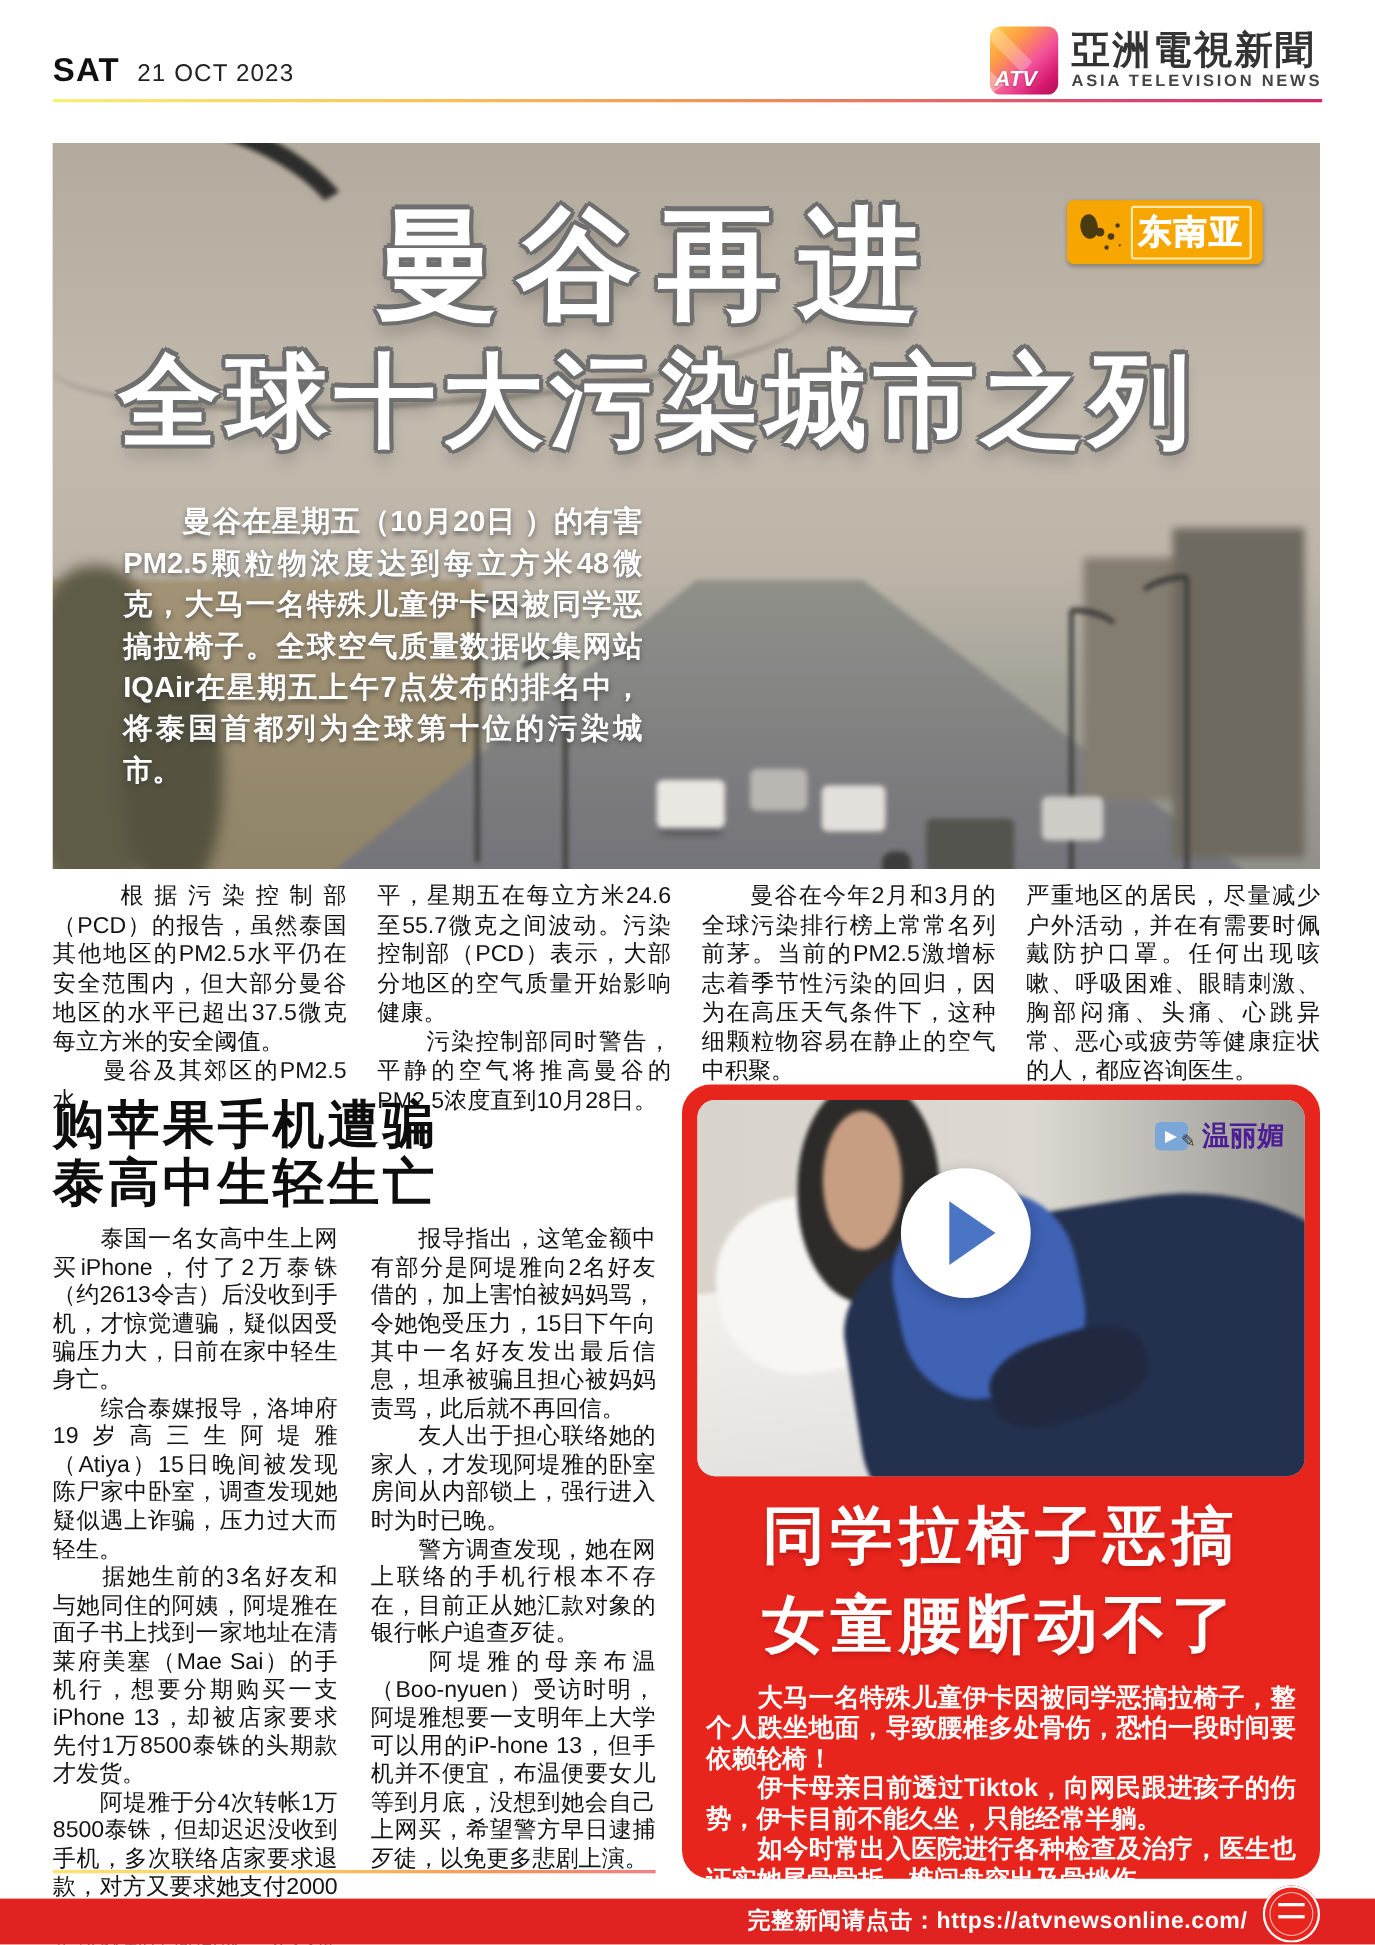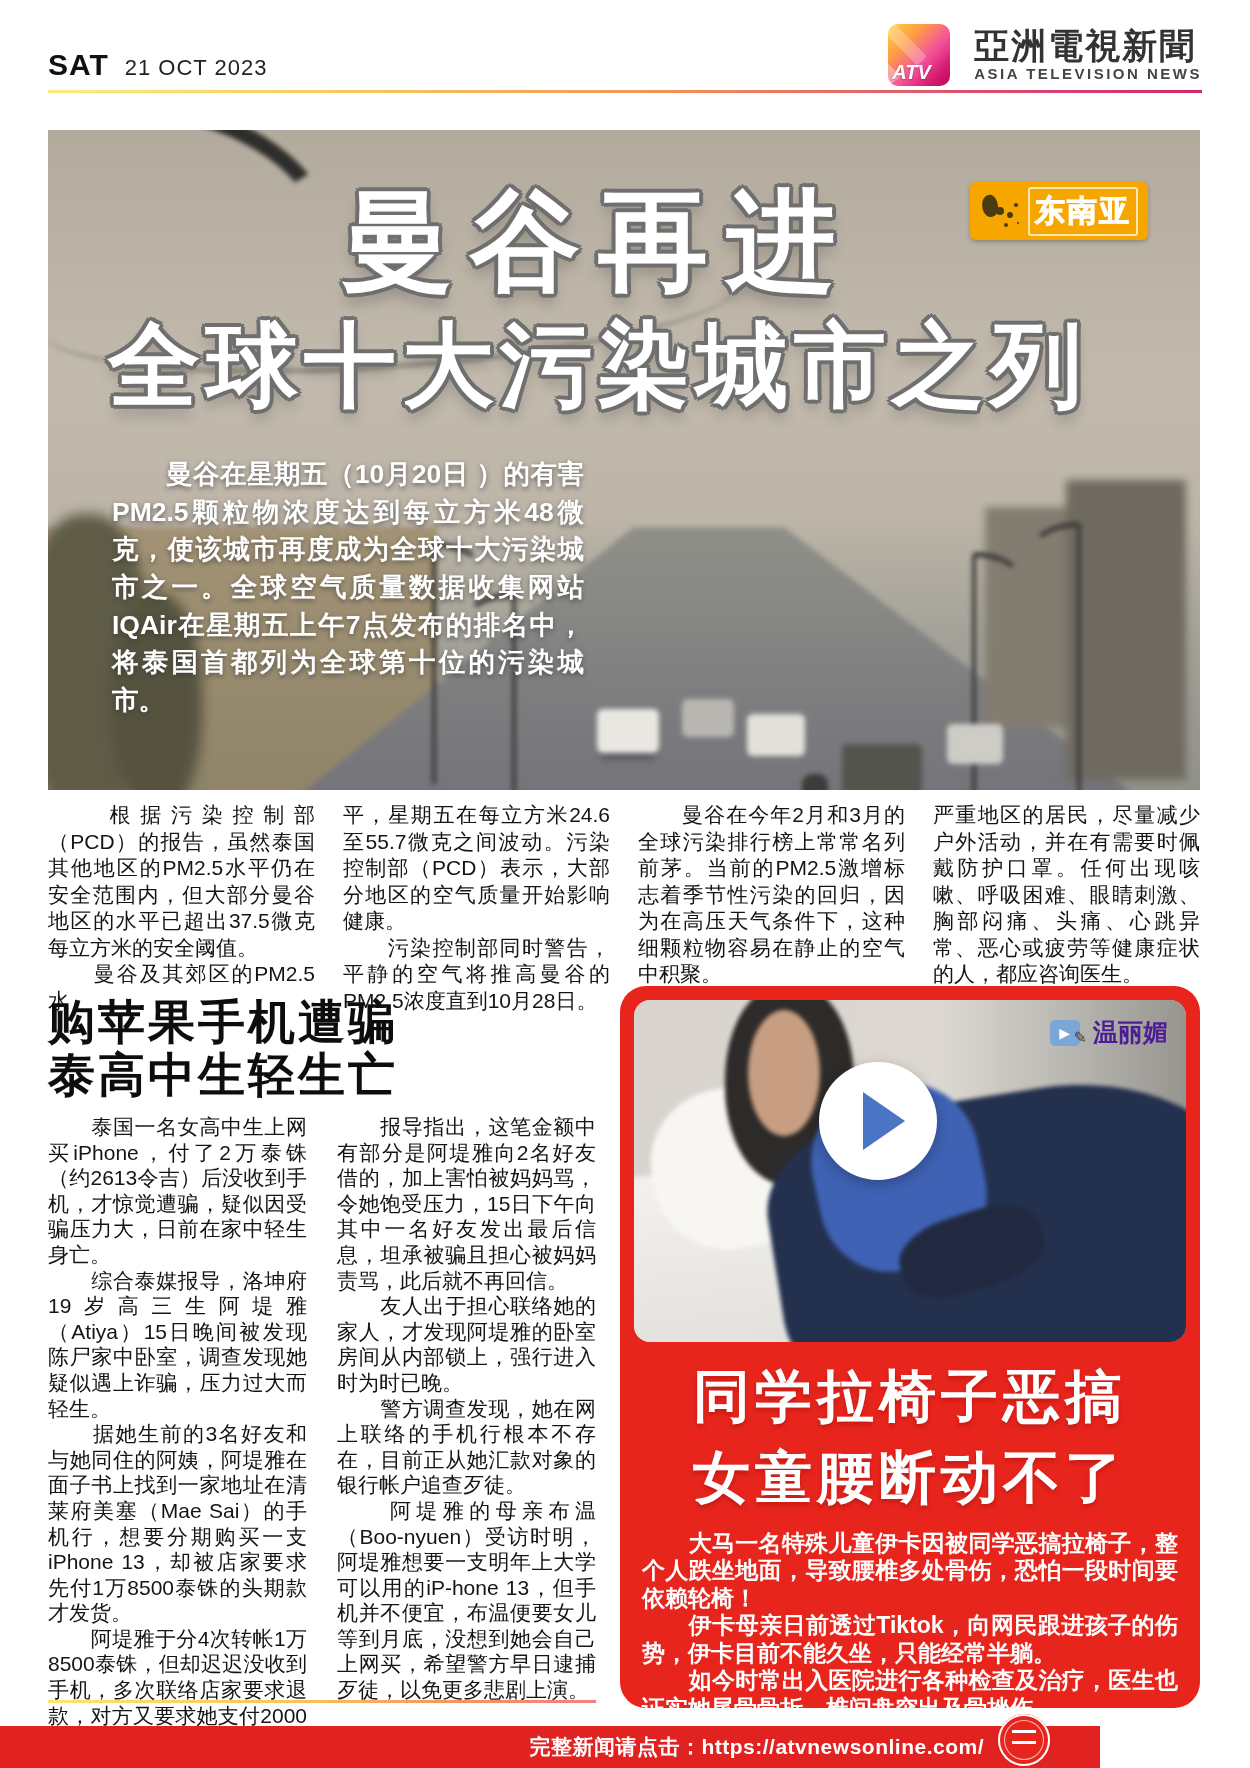--- a/index.html
+++ b/index.html
@@ -4,21 +4,21 @@
 <style>
   html,body{margin:0;padding:0;background:#ffffff;}
   body{width:1250px;height:1768px;font-family:"Liberation Sans","DejaVu Sans",sans-serif;}
   .page{position:relative;width:1250px;height:1768px;overflow:hidden;background:#fff;}
 
   
   .header{position:absolute;left:48px;top:26px;width:1154px;height:60px;display:flex;justify-content:space-between;align-items:flex-end;}
   .dateblock{display:flex;align-items:baseline;gap:16px;padding-bottom:4px;}
   .day{font-size:30px;font-weight:800;color:#111;letter-spacing:1px;}
   .date{font-size:22px;color:#222;letter-spacing:1px;}
-  .brand{display:flex;align-items:center;gap:24px;}
+  .brand{display:flex;align-items:center;gap:12px;}
   .logo{position:relative;width:62px;height:62px;border-radius:10px;overflow:hidden;
         background:linear-gradient(135deg,#ffd24a 0%,#ff9f43 28%,#f3539b 58%,#d6186e 82%,#b01157 100%);}
   .logo::before{content:"";position:absolute;inset:0;
         background:linear-gradient(45deg,rgba(255,255,255,.35) 0 18%,transparent 18% 40%,rgba(255,255,255,.25) 40% 55%,transparent 55%);
         clip-path:polygon(0 0,100% 0,55% 60%,0 100%);}
   .logo-txt{position:absolute;left:4px;bottom:2px;color:#fff;font-weight:800;font-style:italic;font-size:20px;text-shadow:0 1px 2px rgba(0,0,0,.3);}
   .brand-cn{font-size:35px;font-weight:800;color:#333;letter-spacing:2px;line-height:1.05;}
   .brand-en{font-size:15px;font-weight:700;color:#444;letter-spacing:2.5px;}
   .rule{position:absolute;left:48px;top:90px;width:1154px;height:3px;
         background:linear-gradient(90deg,#f9ee7b 0%,#f6c35a 30%,#ef8f59 55%,#dd4f71 80%,#cf2a6b 100%);}
@@ -89,21 +89,21 @@
   .wm{position:absolute;right:18px;top:16px;display:flex;align-items:center;gap:6px;}
   .wm-ic{width:30px;height:26px;background:#7ba6d8;border-radius:5px;color:#fff;font-size:14px;display:flex;align-items:center;justify-content:center;}
   .wm-pen{margin-left:-12px;margin-top:10px;font-size:16px;color:#3b3b35;}
   .wm-txt{font-size:25px;font-weight:700;color:#4c1d95;}
   .play{position:absolute;left:185px;top:62px;width:118px;height:118px;border-radius:50%;background:#fff;box-shadow:0 4px 14px rgba(0,0,0,.25);cursor:pointer;}
   .play::before{content:"";position:absolute;left:44px;top:30px;width:0;height:0;border-left:42px solid #4a74c4;border-top:29px solid transparent;border-bottom:29px solid transparent;}
   .card-hl{margin-top:14px;text-align:center;color:#fff;font-weight:900;font-size:57px;line-height:1.42;letter-spacing:5px;text-shadow:0 3px 4px rgba(120,10,5,.35);}
   .card-body{margin-top:12px;padding:0 8px;color:#fff;font-weight:700;font-size:23px;line-height:27.5px;text-align:justify;white-space:pre-line;}
 
   
-  .footer{position:absolute;left:0;top:1726px;width:1100px;height:42px;background:#e02320;}
+  .footer{position:absolute;left:0;top:1726px;width:1250px;height:42px;background:#e02320;}
   .footer-txt{position:absolute;right:116px;top:0;line-height:42px;color:#fff;font-weight:700;font-size:21px;letter-spacing:.5px;cursor:pointer;}
   .seal{position:absolute;right:50px;top:-12px;width:52px;height:52px;border-radius:50%;background:#e8251d;box-shadow:inset 0 0 0 2px #fff,inset 0 0 0 6px #e8251d,inset 0 0 0 7px rgba(255,255,255,.7);}
   .seal::before{content:"";position:absolute;left:14px;top:16px;width:24px;height:8px;border-top:3px solid #fff;border-bottom:3px solid #fff;}
 </style>
 </head>
 <body>
 
 <div class="page">
 
   <div class="header">
@@ -151,21 +151,21 @@
       <div class="badge-box">
         <span class="badge-txt">东南亚</span>
       </div>
     </div>
 
     <div class="headline">
       <div class="hl hl1">曼谷再进</div>
       <div class="hl hl2">全球十大污染城市之列</div>
     </div>
 
-    <div class="lead">　　曼谷在星期五（10月20日 ）的有害PM2.5颗粒物浓度达到每立方米48微克，使该城市再度成为全球十大污染城市之一。全球空气质量数据收集网站IQAir在星期五上午7点发布的排名中，将泰国首都列为全球第十位的污染城市。</div>
+    <div class="lead">　　曼谷在星期五（10月20日 ）的有害PM2.5颗粒物浓度达到每立方米48微克，大马一名特殊儿童伊卡因被同学恶搞拉椅子。全球空气质量数据收集网站IQAir在星期五上午7点发布的排名中，将泰国首都列为全球第十位的污染城市。</div>
   </div>
 
   <div class="a1cols">
     <div class="colp">　　根据污染控制部（PCD）的报告，虽然泰国其他地区的PM2.5水平仍在安全范围内，但大部分曼谷地区的水平已超出37.5微克每立方米的安全阈值。
 　　曼谷及其郊区的PM2.5水</div>
     <div class="colp">平，星期五在每立方米24.6至55.7微克之间波动。污染控制部（PCD）表示，大部分地区的空气质量开始影响健康。
 　　污染控制部同时警告，平静的空气将推高曼谷的PM2.5浓度直到10月28日。</div>
     <div class="colp">　　曼谷在今年2月和3月的全球污染排行榜上常常名列前茅。当前的PM2.5激增标志着季节性污染的回归，因为在高压天气条件下，这种细颗粒物容易在静止的空气中积聚。
 　　曼谷都会管理局建议污染</div>
     <div class="colp">严重地区的居民，尽量减少户外活动，并在有需要时佩戴防护口罩。任何出现咳嗽、呼吸困难、眼睛刺激、胸部闷痛、头痛、心跳异常、恶心或疲劳等健康症状的人，都应咨询医生。</div>

